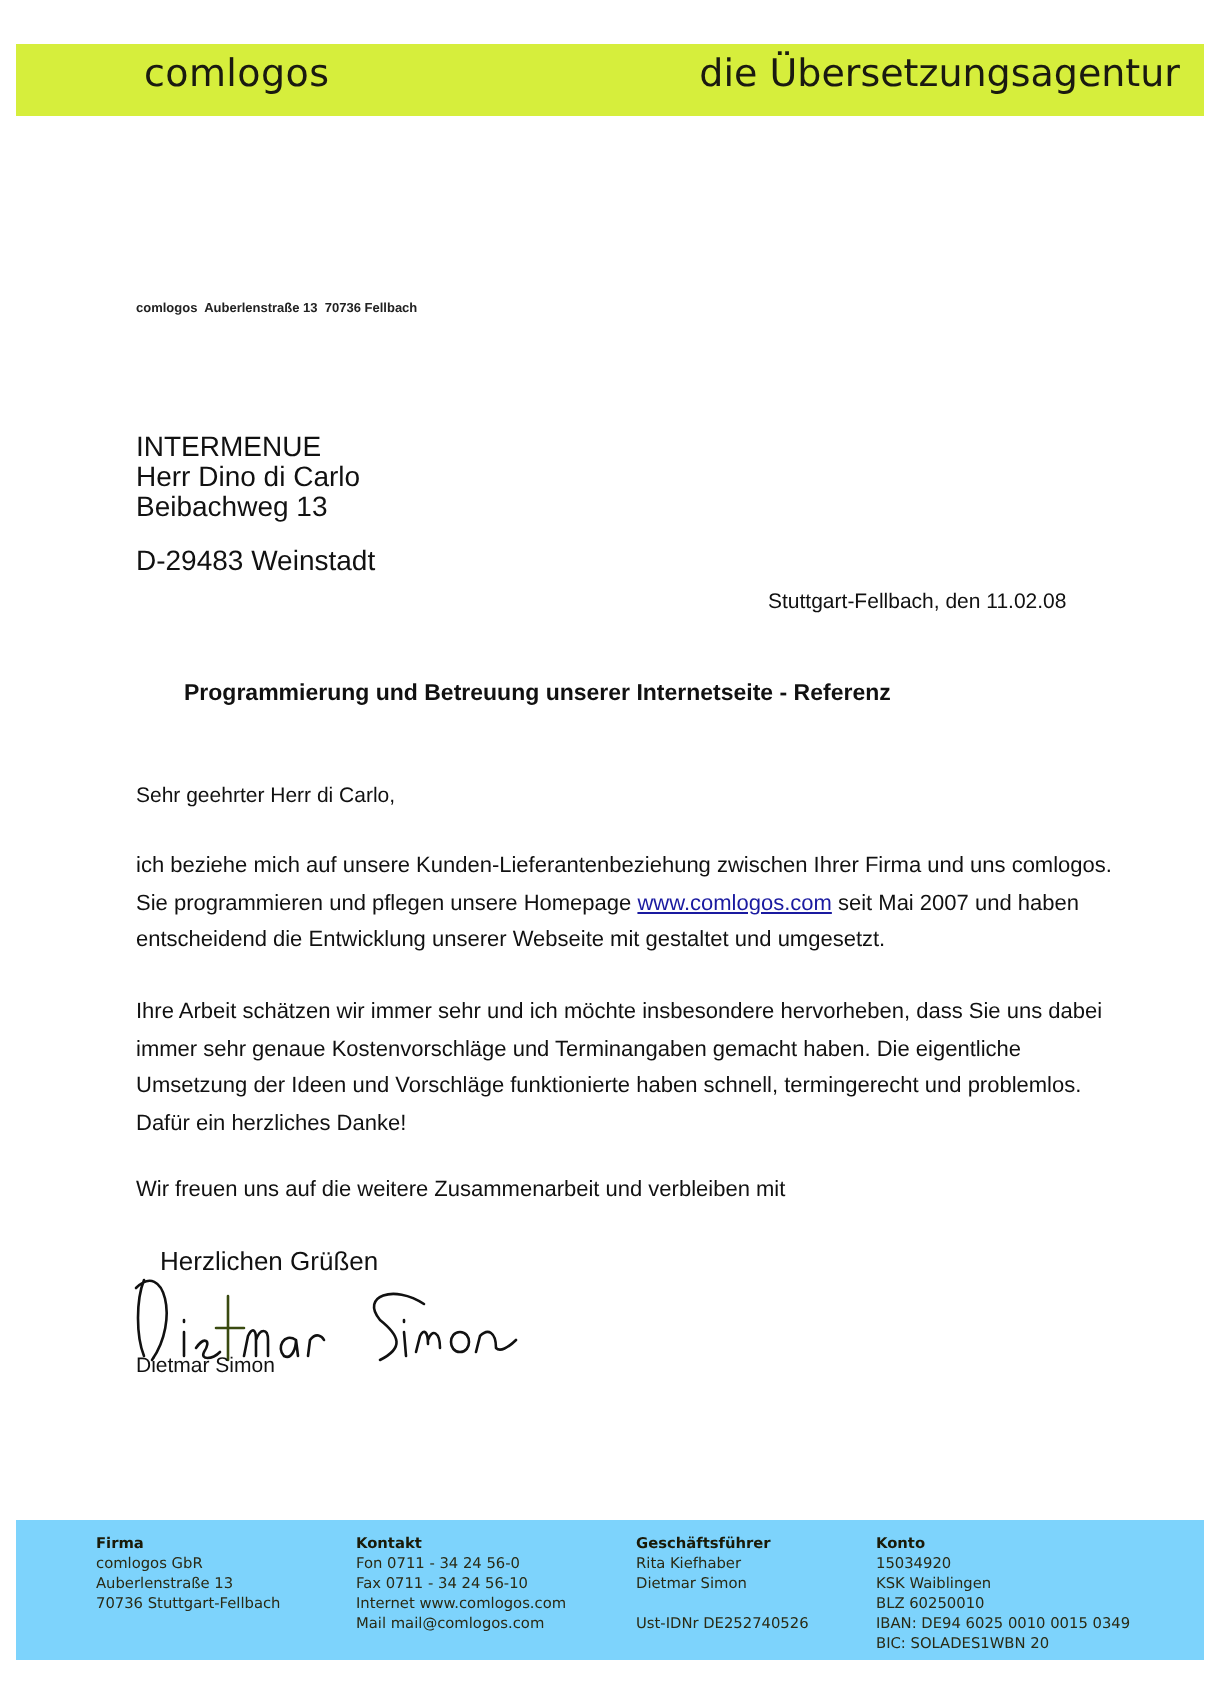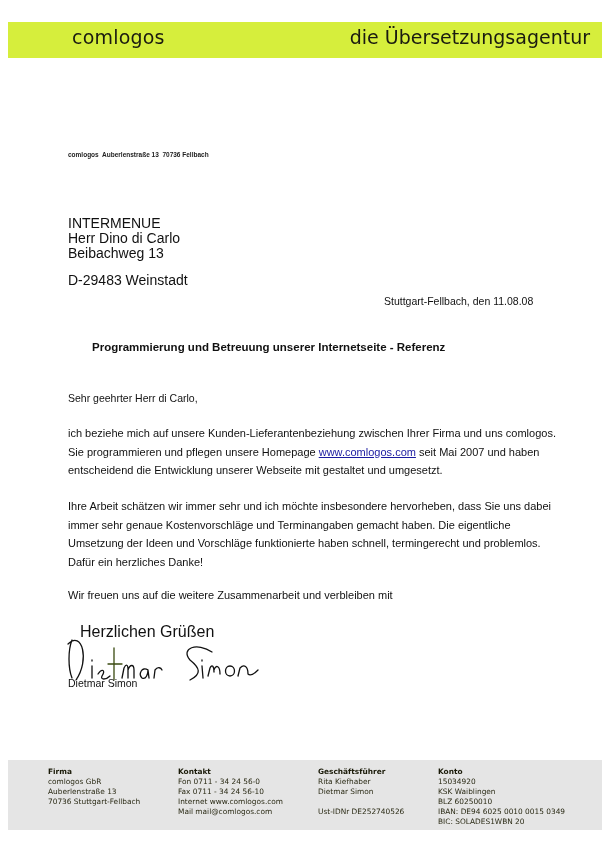--- a/index.html
+++ b/index.html
@@ -94,21 +94,21 @@
     .para2 { top: 497px; }
     .para3 { top: 586px; }
     .para a {
       color: #1a1aa0;
       text-decoration: underline;
     }
     .closing {
       position: absolute;
       left: 68px;
       top: 623px;
-      font-size: 16px;
+      font-size: 13px;
       color: #111;
       padding-left: 12px;
     }
     .signature {
       position: absolute;
       left: 62px;
       top: 630px;
       width: 210px;
       height: 56px;
     }
@@ -118,21 +118,21 @@
       top: 677px;
       font-size: 10.5px;
       color: #111;
     }
     .footer {
       position: absolute;
       left: 8px;
       top: 760px;
       width: 594px;
       height: 70px;
-      background: #e5e5e5;
+      background: #7dd3fc;
     }
     .footer .col {
       position: absolute;
       top: 7px;
       font-family: "DejaVu Sans", sans-serif;
       font-size: 7.4px;
       line-height: 10px;
       color: #2a2a14;
     }
     .footer .col .head {
@@ -156,21 +156,21 @@
 <div class="sender-line">comlogos  Auberlenstraße 13  70736 Fellbach</div>
 
 <div class="recipient">
   <div>INTERMENUE</div>
   <div>Herr Dino di Carlo</div>
   <div>Beibachweg 13</div>
   <div class="gap"></div>
   <div>D-29483 Weinstadt</div>
 </div>
 
-<div class="date-line">Stuttgart-Fellbach, den 11.08.08</div>
+<div class="date-line">Stuttgart-Fellbach, den 11.02.08</div>
 
 <div class="subject">Programmierung und Betreuung unserer Internetseite - Referenz</div>
 
 <div class="salutation">Sehr geehrter Herr di Carlo,</div>
 
 <div class="para para1">
   <div>ich beziehe mich auf unsere Kunden-Lieferantenbeziehung zwischen Ihrer Firma und uns comlogos.</div>
   <div><span>Sie programmieren und pflegen unsere Homepage </span><a>www.comlogos.com</a><span> seit Mai 2007 und haben</span></div>
   <div>entscheidend die Entwicklung unserer Webseite mit gestaltet und umgesetzt.</div>
 </div>

